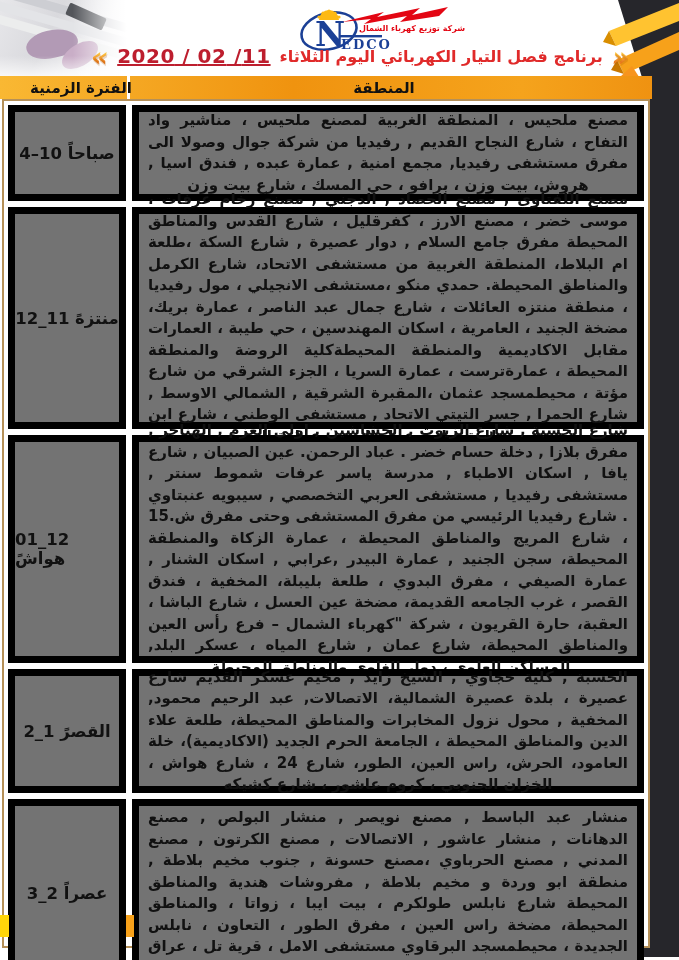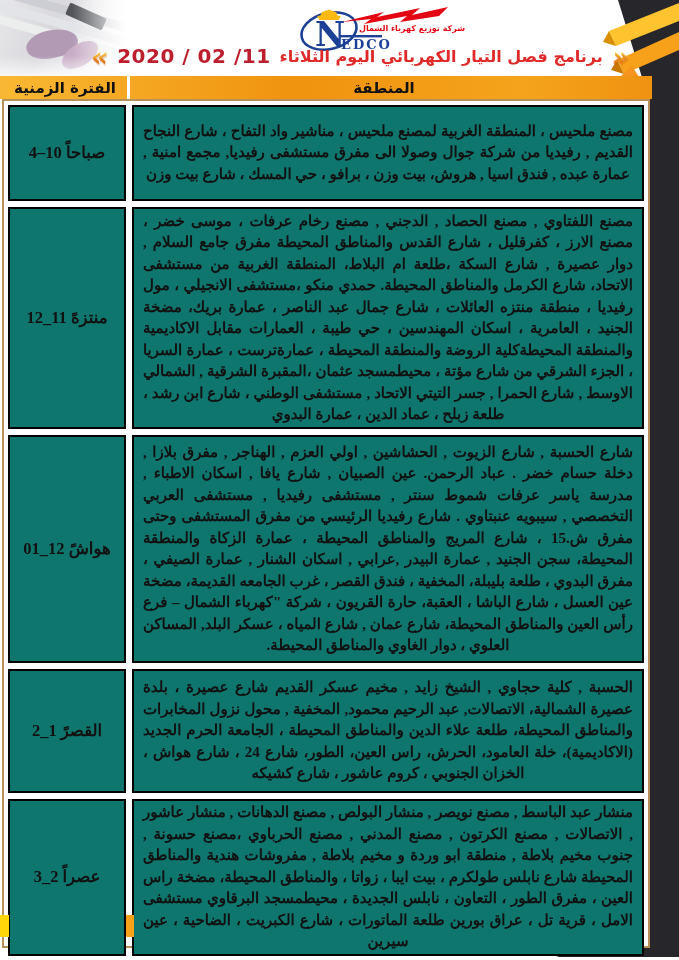--- a/index.html
+++ b/index.html
@@ -23,34 +23,34 @@
                  linear-gradient(to bottom,rgba(255,255,255,0) 68%,#fff 100%);}
   
   .logo{position:absolute;left:296px;top:3px;z-index:1;}
   
   .title-row{position:absolute;left:86px;top:40px;width:548px;height:32px;z-index:2;
              direction:rtl;display:flex;align-items:center;justify-content:center;gap:9px;white-space:nowrap;}
   .chev{font-weight:bold;font-size:27px;line-height:1;transform:skewX(-8deg);
         background:linear-gradient(#ffd44a 30%,#e8731d 75%);-webkit-background-clip:text;
         background-clip:text;color:transparent;text-shadow:1px 2px 0 rgba(180,90,0,.25);}
   .title-text{font-weight:bold;font-size:16px;color:#e02a2a;}
-  .title-date{font-weight:bold;font-size:20px;color:#bd1e2e;letter-spacing:.5px;}
+  .title-date{font-weight:bold;font-size:20px;color:#bd1e2e;letter-spacing:.5px;text-decoration:underline;}
   
   .header-bar{position:absolute;left:0;top:76px;width:652px;height:23px;z-index:1;
               background:linear-gradient(90deg,#f9b833 0%,#f0930f 45%,#f5a31c 80%,#ef9211 100%);}
   .bar-label{position:absolute;top:0;height:23px;display:flex;align-items:center;justify-content:center;
              font-weight:bold;font-size:15px;color:#111;}
   .bar-label.area{left:124px;right:8px;}
-  .bar-label.time{left:0;width:130px;}
+  .bar-label.time{left:16px;width:130px;}
   .bar-sep{position:absolute;left:127px;top:0;width:3px;height:23px;background:#fff;}
   
   .table{position:absolute;left:2px;top:99px;width:648px;height:849px;z-index:1;box-sizing:border-box;
          background:#fff;border:2px solid #b59058;padding:4px;
          display:grid;grid-template-columns:118px 1fr;grid-template-rows:96px 222px 228px 124px 1fr;gap:6px;}
-  .cell{box-sizing:border-box;border:2px solid #000000;background:#0f766e;font-family:Liberation Serif, serif;}
+  .cell{box-sizing:border-box;border:7px solid #000000;background:#737373;}
   .time-cell{display:flex;align-items:center;justify-content:center;direction:ltr;
              font-weight:bold;font-size:16.5px;color:#111;}
   .area-cell{direction:rtl;display:flex;flex-direction:column;justify-content:center;
              padding:1px 9px;font-weight:bold;font-size:15px;line-height:21.5px;color:#111;}
   .area-cell p{margin:0;text-align:justify;text-align-last:center;}
   
   .strip-left{position:absolute;left:0;top:915px;width:9px;height:22px;background:#ffd60a;z-index:2;}
   .strip-gap{position:absolute;left:126px;top:915px;width:8px;height:22px;background:#f7a11a;z-index:2;}
 </style>
 </head>

